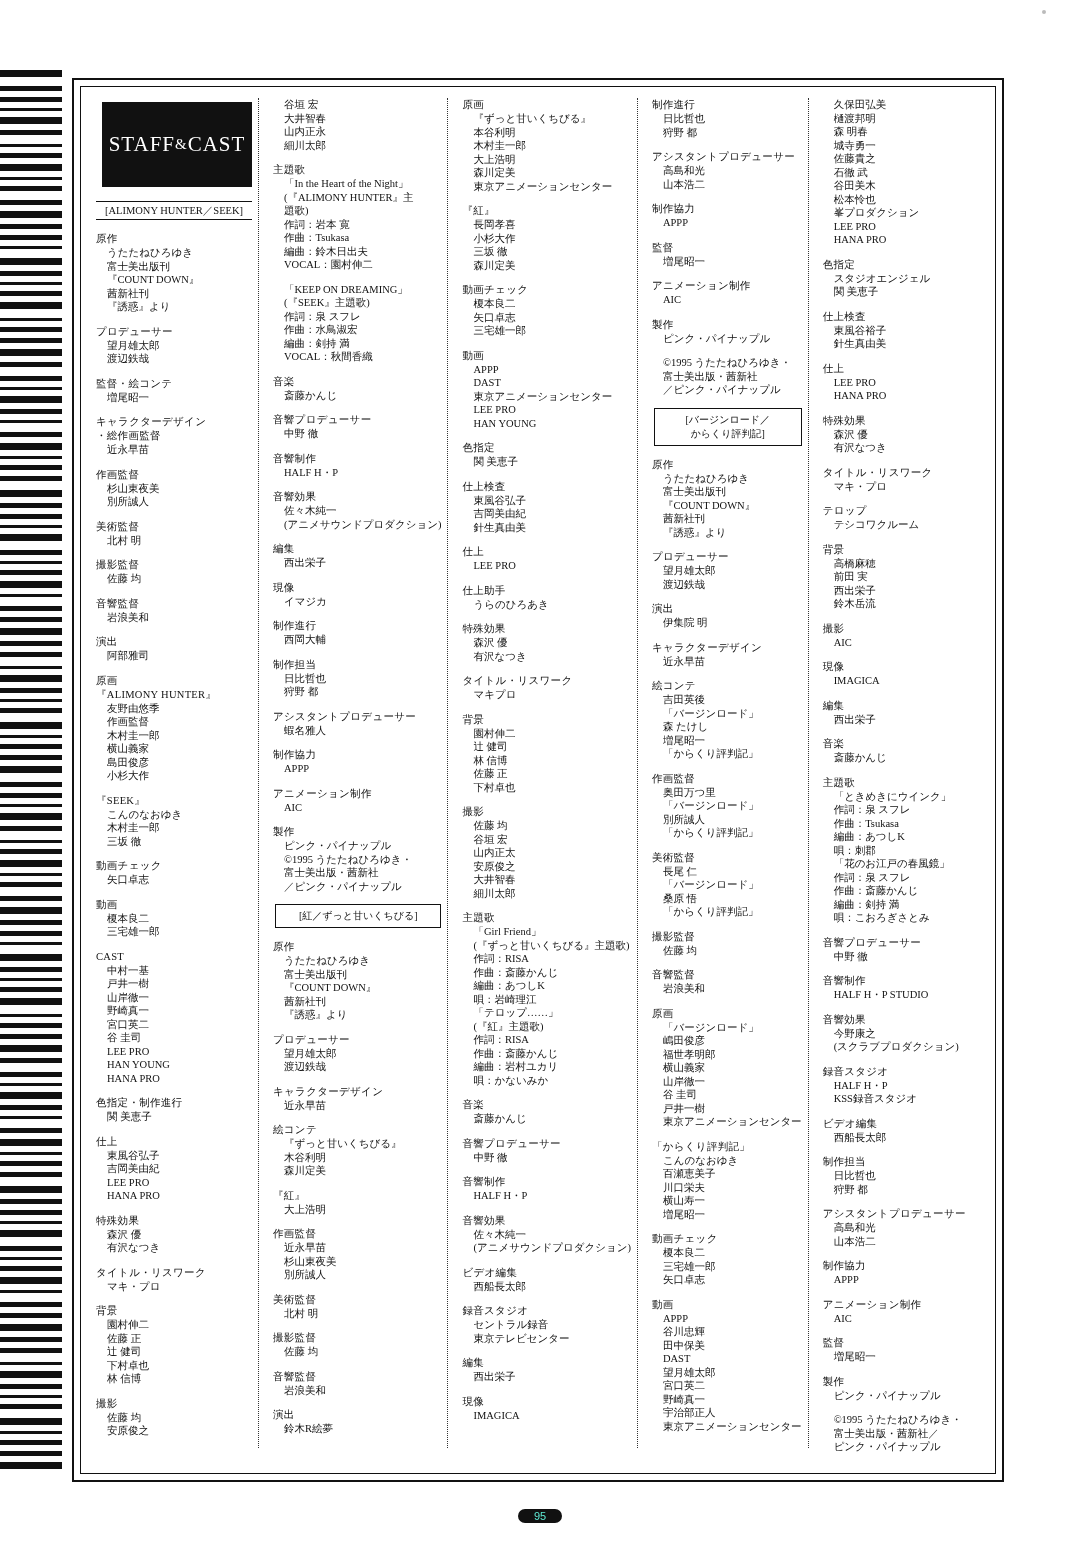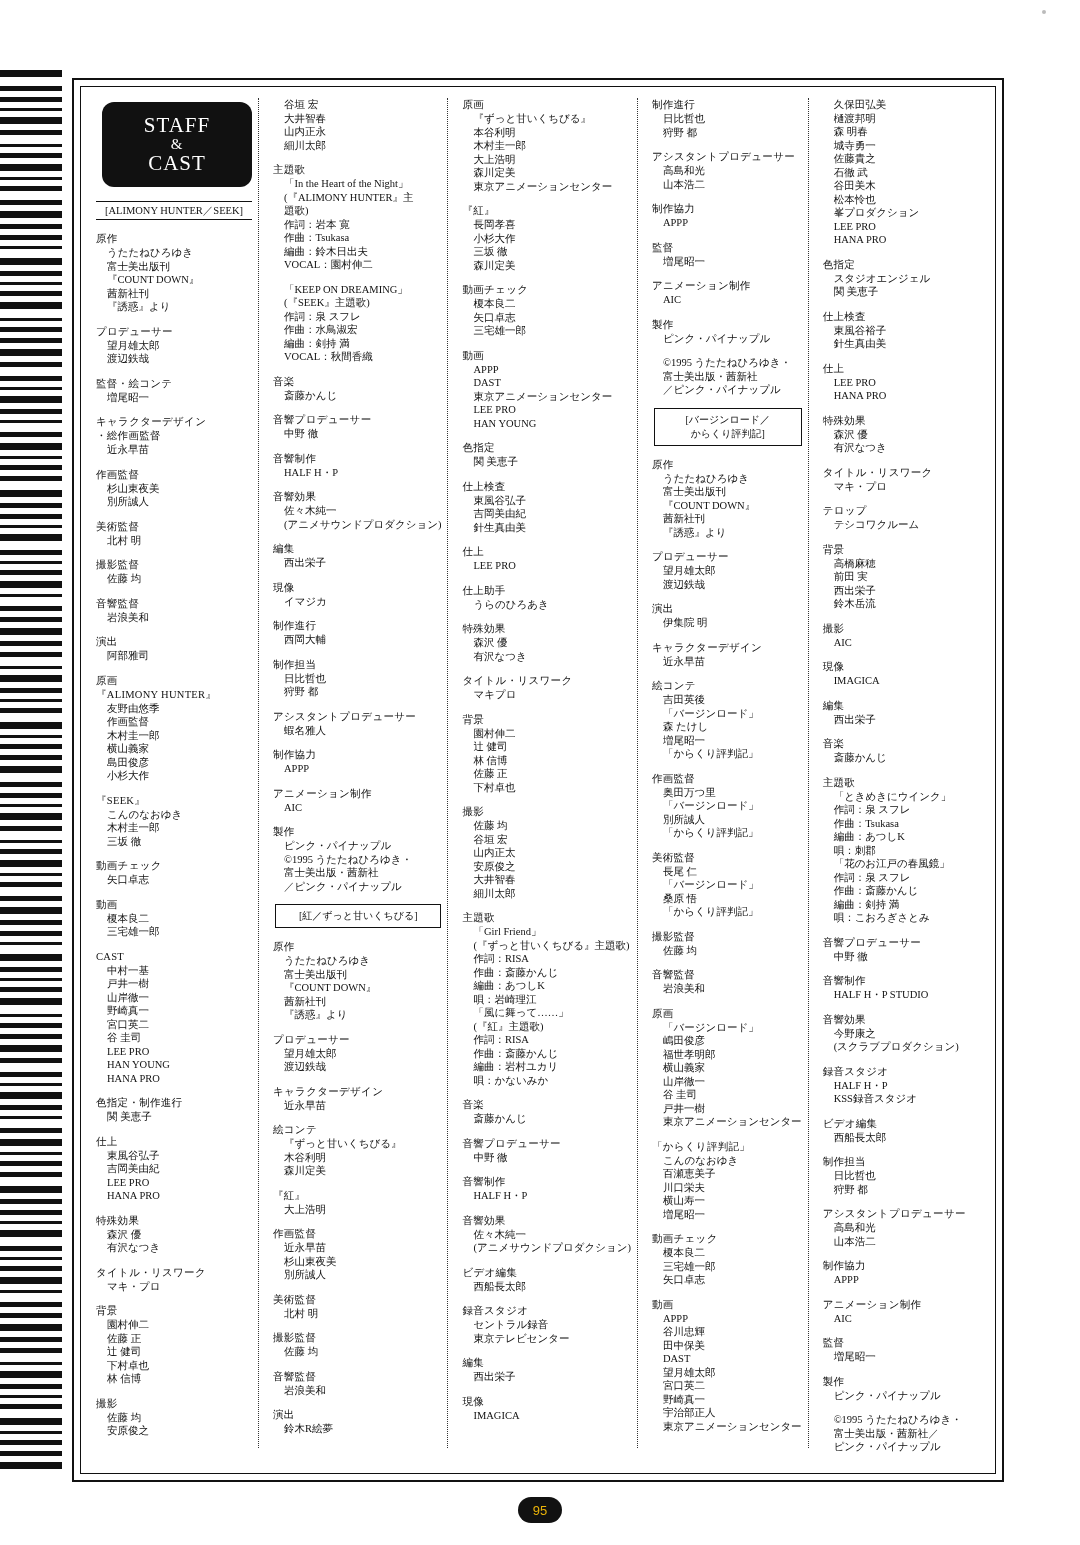--- a/index.html
+++ b/index.html
@@ -15,28 +15,28 @@
   #columns{position:absolute;left:22px;top:18px;width:880px;height:1350px;display:flex;gap:0;}
   .col{width:170px;position:relative;padding-right:6px;}
   .col + .col{border-left:1px dotted #333;padding-left:14px;}
   .col.first{width:176px;}
 
   .blk{margin-bottom:11px;}
   .hd{font-size:10.5px;line-height:14px;letter-spacing:.3px;}
   .nm{font-size:10.5px;line-height:13.5px;padding-left:11px;white-space:nowrap;}
 
   
-  #staffbox{width:150px;height:85px;background:#111;color:#fff;display:flex;flex-direction:column;align-items:center;justify-content:center;margin:4px 0 14px 6px;border-radius:12px;}
+  #staffbox{width:150px;height:85px;background:#111;color:#fff;display:flex;flex-direction:row;align-items:center;justify-content:center;margin:4px 0 14px 6px;}
   #staffbox div{font-family:"Liberation Serif","DejaVu Serif",serif;font-size:21px;line-height:23px;letter-spacing:1px;}
   #staffbox .amp{font-size:15px;line-height:15px;}
 
   .title-rule{border-top:1px solid #111;border-bottom:1px solid #111;font-size:10.5px;line-height:15px;padding:1px 2px;margin-bottom:12px;text-align:center;}
   .title-box{border:1px solid #111;font-size:10px;line-height:14px;padding:4px 3px;margin:6px 0 12px 2px;text-align:center;}
 
-  #pagenum{position:absolute;left:50%;transform:translateX(-50%);bottom:22px;width:44px;height:26px;background:#111;color:#eab308;border-radius:13px;font-size:13px;display:flex;align-items:center;justify-content:center;font-family:"Liberation Sans",sans-serif;}
+  #pagenum{position:absolute;left:50%;transform:translateX(-50%);bottom:22px;width:44px;height:14px;background:#111;color:#5eead4;border-radius:13px;font-size:11px;display:flex;align-items:center;justify-content:center;font-family:"Liberation Sans",sans-serif;}
   .topdot{position:absolute;right:34px;top:10px;width:4px;height:4px;background:#bbb;border-radius:50%;}
 </style>
 </head>
 <body>
 
 <div id="left-stripes">
     <div class="stripe" style="height: 7px; margin-bottom: 9px;"></div>
     <div class="stripe" style="height: 5px; margin-bottom: 6px;"></div>
     <div class="stripe" style="height: 5px; margin-bottom: 6px;"></div>
     <div class="stripe" style="height: 3px; margin-bottom: 6px;"></div>
@@ -492,21 +492,21 @@
           <div class="nm">細川太郎</div>
         </div>
         <div class="blk">
           <div class="hd">主題歌</div>
           <div class="nm">「Girl Friend」</div>
           <div class="nm">(『ずっと甘いくちびる』主題歌)</div>
           <div class="nm">作詞：RISA</div>
           <div class="nm">作曲：斎藤かんじ</div>
           <div class="nm">編曲：あつしK</div>
           <div class="nm">唄：岩崎理江</div>
-          <div class="nm">「風に舞って……」</div>
+          <div class="nm">「テロップ……」</div>
           <div class="nm">(『紅』主題歌)</div>
           <div class="nm">作詞：RISA</div>
           <div class="nm">作曲：斎藤かんじ</div>
           <div class="nm">編曲：岩村ユカリ</div>
           <div class="nm">唄：かないみか</div>
         </div>
         <div class="blk">
           <div class="hd">音楽</div>
           <div class="nm">斎藤かんじ</div>
         </div>

